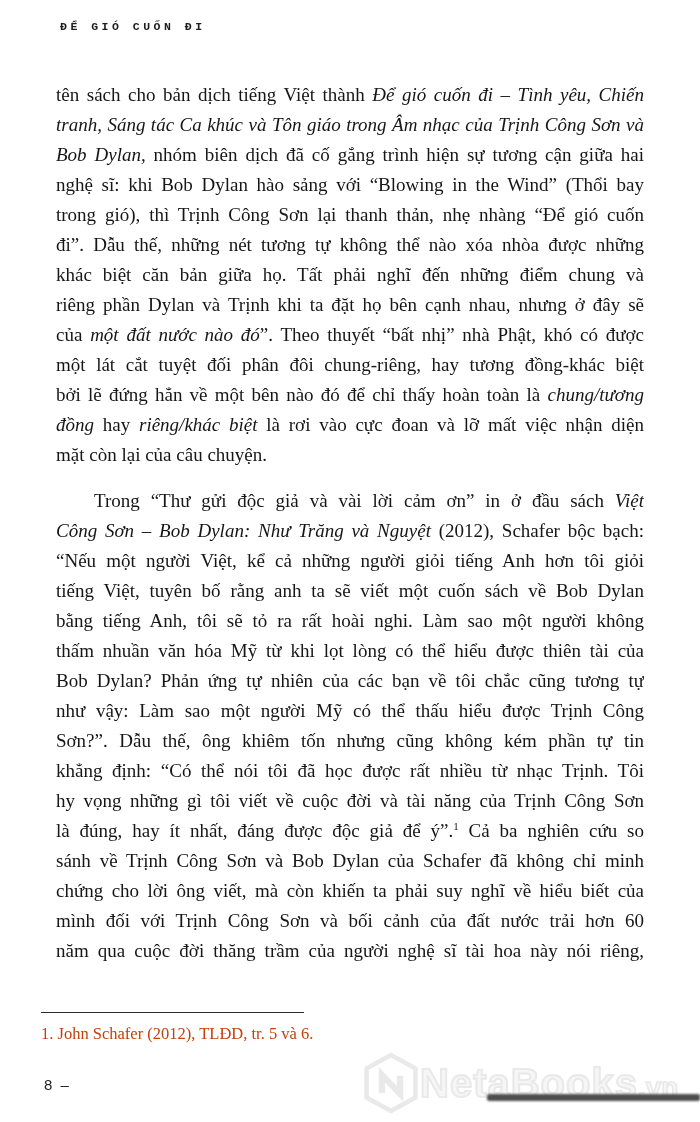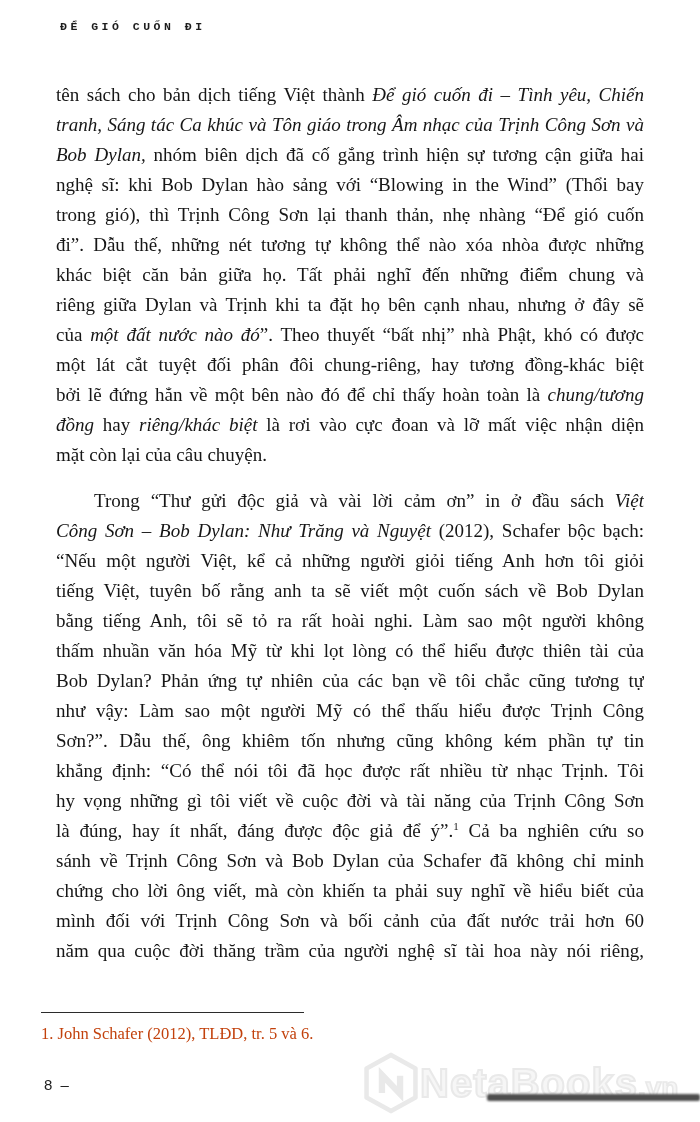--- a/index.html
+++ b/index.html
@@ -71,21 +71,21 @@
 
 <div class="body-text">
     <div class="para">
       <div class="line"><span>tên sách cho bản dịch tiếng Việt thành </span><i>Để gió cuốn đi – Tình yêu, Chiến</i></div>
       <div class="line"><i>tranh, Sáng tác Ca khúc và Tôn giáo trong Âm nhạc của Trịnh Công Sơn và</i></div>
       <div class="line"><i>Bob Dylan,</i><span> nhóm biên dịch đã cố gắng trình hiện sự tương cận giữa hai</span></div>
       <div class="line"><span>nghệ sĩ: khi Bob Dylan hào sảng với “Blowing in the Wind” (Thổi bay</span></div>
       <div class="line"><span>trong gió), thì Trịnh Công Sơn lại thanh thản, nhẹ nhàng “Để gió cuốn</span></div>
       <div class="line"><span>đi”. Dẫu thế, những nét tương tự không thể nào xóa nhòa được những</span></div>
       <div class="line"><span>khác biệt căn bản giữa họ. Tất phải nghĩ đến những điểm chung và</span></div>
-      <div class="line"><span>riêng giữa Dylan và Trịnh khi ta đặt họ bên cạnh nhau, nhưng ở đây sẽ</span></div>
+      <div class="line"><span>riêng phần Dylan và Trịnh khi ta đặt họ bên cạnh nhau, nhưng ở đây sẽ</span></div>
       <div class="line"><span>của </span><i>một đất nước nào đó</i><span>”. Theo thuyết “bất nhị” nhà Phật, khó có được</span></div>
       <div class="line"><span>một lát cắt tuyệt đối phân đôi chung-riêng, hay tương đồng-khác biệt</span></div>
       <div class="line"><span>bởi lẽ đứng hẳn về một bên nào đó để chỉ thấy hoàn toàn là </span><i>chung/tương</i></div>
       <div class="line"><i>đồng</i><span> hay </span><i>riêng/khác biệt</i><span> là rơi vào cực đoan và lỡ mất việc nhận diện</span></div>
       <div class="line noj"><span>mặt còn lại của câu chuyện.</span></div>
     </div>
     <div class="para">
       <div class="line indent"><span>Trong “Thư gửi độc giả và vài lời cảm ơn” in ở đầu sách </span><i>Việt</i></div>
       <div class="line"><i>Công Sơn – Bob Dylan: Như Trăng và Nguyệt</i><span> (2012), Schafer bộc bạch:</span></div>
       <div class="line"><span>“Nếu một người Việt, kể cả những người giỏi tiếng Anh hơn tôi giỏi</span></div>

